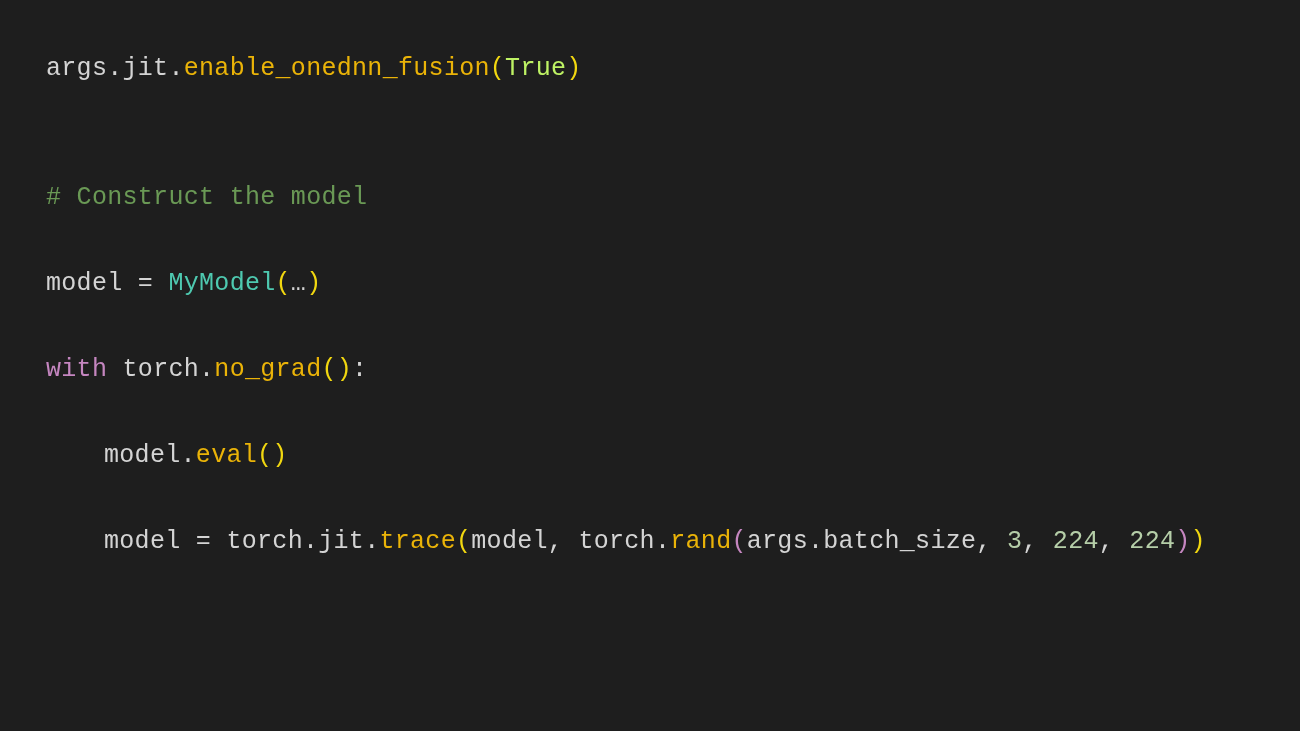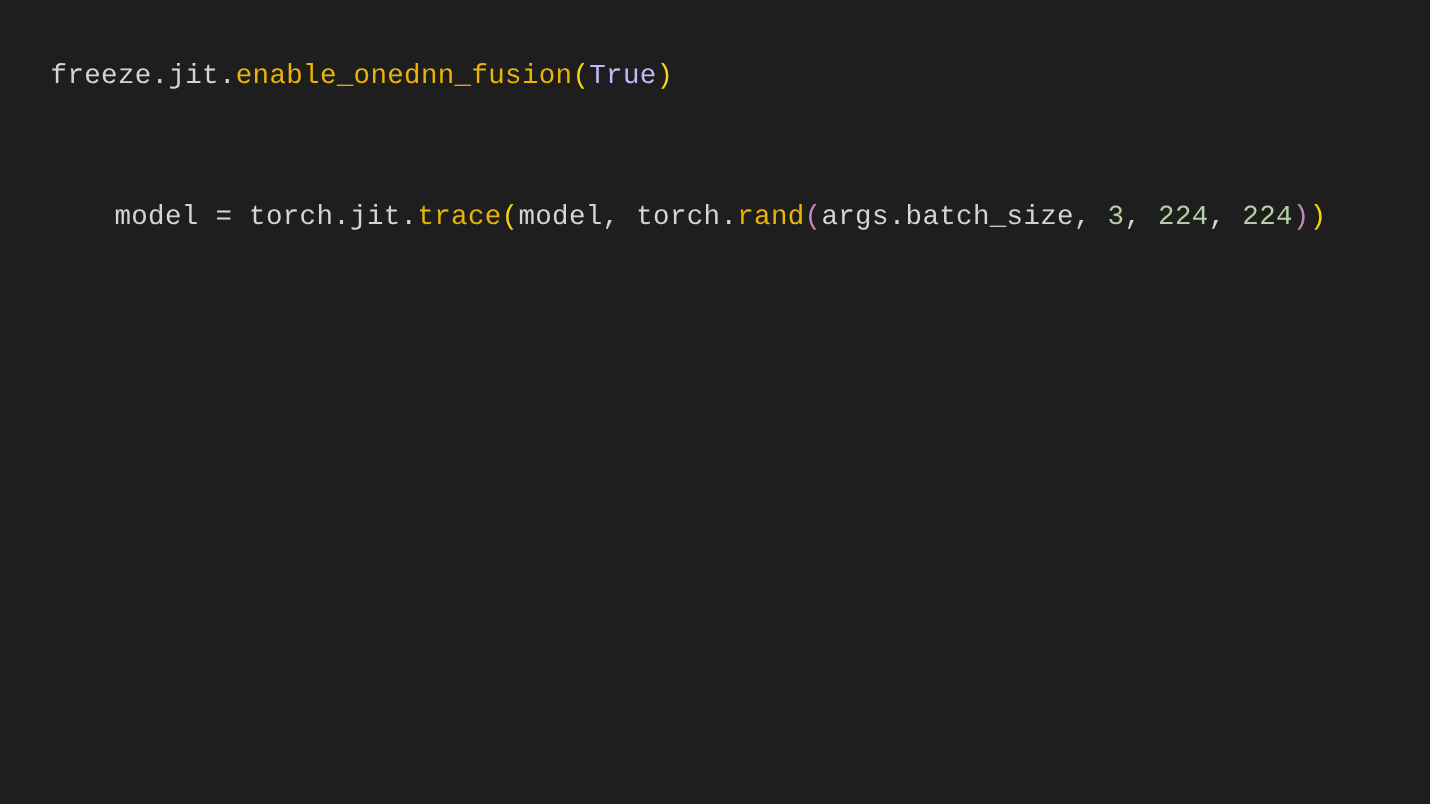--- a/index.html
+++ b/index.html
@@ -7,41 +7,45 @@
     font-family:"Consolas","Courier New",monospace;
     font-size:25px;
     line-height:43px;
     color:#d4d4d4;
     padding:4px 0 0 46px;
     white-space:pre;
     letter-spacing:0.3px;
   }
   .row{display:block}
   .tok{display:inline}
-  .c-kw{color:#c4b5fd}     
+  .c-kw{color:#bef264}     
   .c-fn{color:#eab308}     
   .c-cm{color:#6a9955}     
   .c-par-y{color:#f1d710}  
   .c-par-p{color:#c586c0;font-weight:500}  
   .c-num{color:#b5cea8}
   .c-def{color:#d4d4d4}
   .c-cls{color:#4ec9b0}
   .indent-guide{
     border-left:1px solid #404040;
     display:inline-block;
     box-sizing:border-box;
     padding-left:57px;
   }
 </style>
 </head>
 <body>
 
 <div class="editor">
-<span class="row"><span class="tok c-def">freeze.jit.</span><span class="tok c-fn">enable_onednn_fusion</span><span class="tok c-par-y">(</span><span class="tok c-kw">True</span><span class="tok c-par-y">)</span></span>
+<span class="row"><span class="tok c-def">args.jit.</span><span class="tok c-fn">enable_onednn_fusion</span><span class="tok c-par-y">(</span><span class="tok c-kw">True</span><span class="tok c-par-y">)</span></span>
 <span class="row"></span>
+<span class="row"><span class="tok c-cm"># Construct the model</span></span>
+<span class="row"><span class="tok c-def">model = </span><span class="tok c-cls">MyModel</span><span class="tok c-par-y">(</span><span class="tok c-def">…</span><span class="tok c-par-y">)</span></span>
+<span class="row"><span class="tok c-par-p">with</span><span class="tok c-def"> torch.</span><span class="tok c-fn">no_grad</span><span class="tok c-par-y">(</span><span class="tok c-par-y">)</span><span class="tok c-def">:</span></span>
+<span class="row"><span class="indent-guide"></span><span class="tok c-def">model.</span><span class="tok c-fn">eval</span><span class="tok c-par-y">(</span><span class="tok c-par-y">)</span></span>
 <span class="row"><span class="indent-guide"></span><span class="tok c-def">model = torch.jit.</span><span class="tok c-fn">trace</span><span class="tok c-par-y">(</span><span class="tok c-def">model, torch.</span><span class="tok c-fn">rand</span><span class="tok c-par-p">(</span><span class="tok c-def">args.batch_size, </span><span class="tok c-num">3</span><span class="tok c-def">, </span><span class="tok c-num">224</span><span class="tok c-def">, </span><span class="tok c-num">224</span><span class="tok c-par-p">)</span><span class="tok c-par-y">)</span></span>
 <span class="row"></span>
 
 
 
 
 
 
 
 </div>

